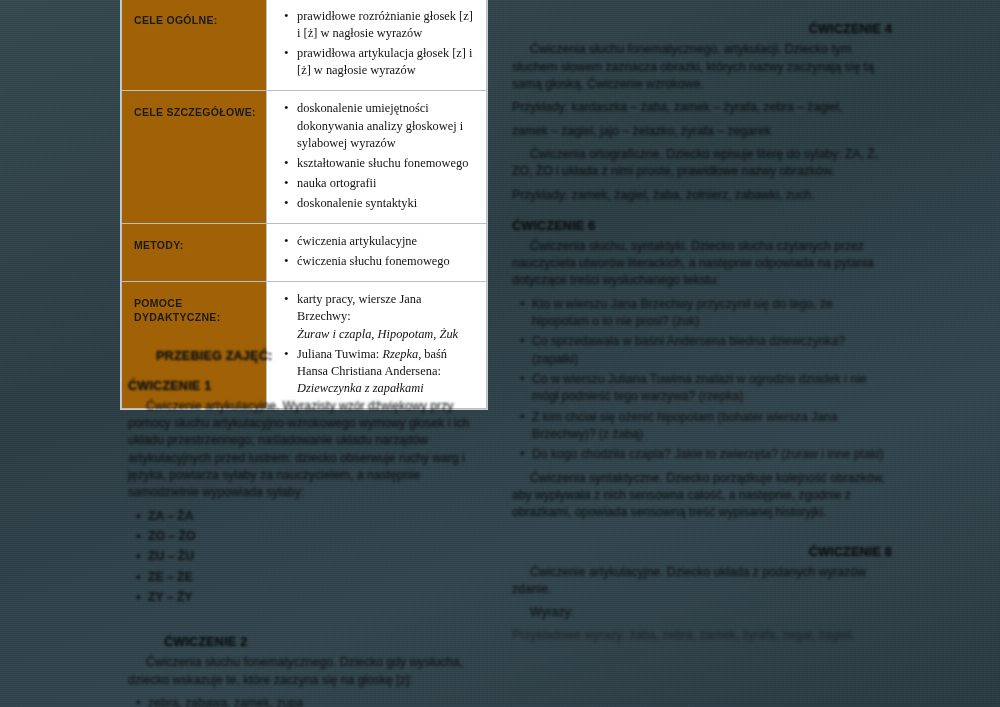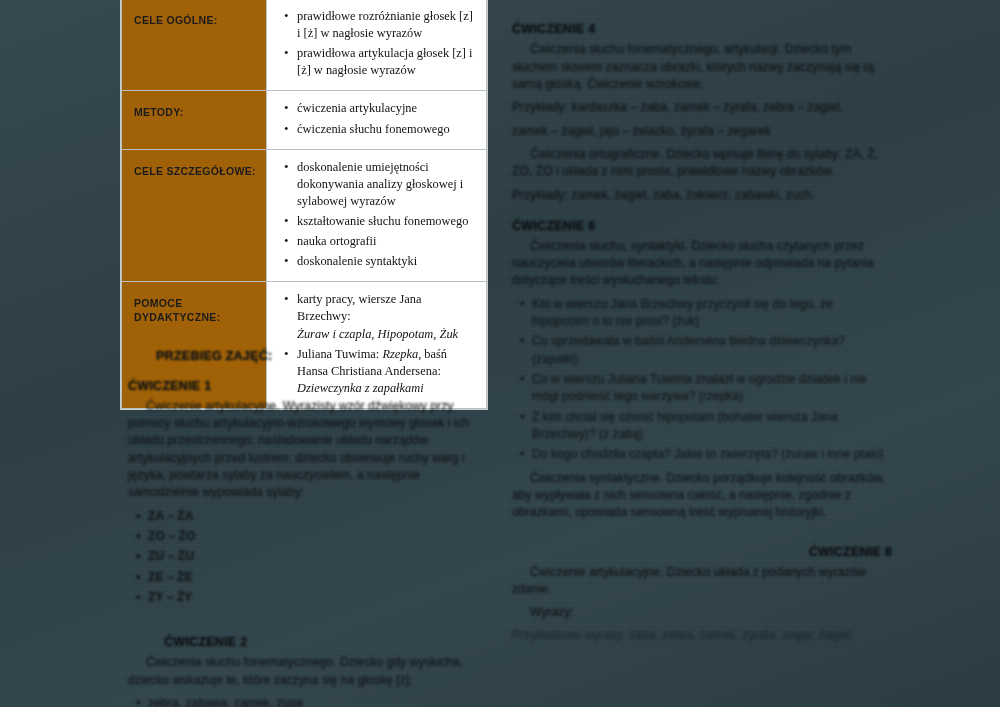--- a/index.html
+++ b/index.html
@@ -144,36 +144,36 @@
     <tr>
       <td class="cell-label">CELE OGÓLNE:</td>
       <td class="cell-body">
         <ul>
           <li>prawidłowe rozróżnianie głosek [z] i [ż] w nagłosie wyrazów</li>
           <li>prawidłowa artykulacja głosek [z] i [ż] w nagłosie wyrazów</li>
         </ul>
       </td>
     </tr>
     <tr>
-      <td class="cell-label">METODY:</td>
-      <td class="cell-body">
-        <ul>
-          <li>ćwiczenia artykulacyjne</li>
-          <li>ćwiczenia słuchu fonemowego</li>
-        </ul>
-      </td>
-    </tr>
-    <tr>
       <td class="cell-label">CELE SZCZEGÓŁOWE:</td>
       <td class="cell-body">
         <ul>
           <li>doskonalenie umiejętności dokonywania analizy głoskowej i sylabowej wyrazów</li>
           <li>kształtowanie słuchu fonemowego</li>
           <li>nauka ortografii</li>
           <li>doskonalenie syntaktyki</li>
+        </ul>
+      </td>
+    </tr>
+    <tr>
+      <td class="cell-label">METODY:</td>
+      <td class="cell-body">
+        <ul>
+          <li>ćwiczenia artykulacyjne</li>
+          <li>ćwiczenia słuchu fonemowego</li>
         </ul>
       </td>
     </tr>
     <tr>
       <td class="cell-label">POMOCE DYDAKTYCZNE:</td>
       <td class="cell-body">
         <ul>
           <li>karty pracy, wiersze Jana Brzechwy:<br><span class="it">Żuraw i czapla, Hipopotam, Żuk</span></li>
           <li>Juliana Tuwima: <span class="it">Rzepka</span>, baśń<br>Hansa Christiana Andersena:<br><span class="it">Dziewczynka z zapałkami</span></li>
         </ul>
@@ -197,21 +197,21 @@
   <p class="para">Ćwiczenia słuchu fonematycznego. Dziecko gdy wysłucha, dziecko wskazuje te, które zaczyna się na głoskę [z]:</p>
   <ul class="blist">
     <li>zebra, zabawa, zamek, zupa</li>
 
   </ul>
 </div>
 
 <div class="blur-col right">
   <p class="para faint no-ind">&nbsp;</p>
 
-  <div class="hdr" style="">ĆWICZENIE 4</div>
+  <div class="hdr" style="text-align:right;">ĆWICZENIE 4</div>
   <p class="para">Ćwiczenia słuchu fonematycznego, artykulacji. Dziecko tym słuchem słowem zaznacza obrazki, których nazwy zaczynają się tą samą głoską. Ćwiczenie wzrokowe.</p>
   <p class="para no-ind">Przykłady: kardaszka – żaba, zamek – żyrafa, zebra – żagiel,</p>
   <p class="para no-ind">zamek – żagiel, jajo – żelazko, żyrafa – zegarek</p>
 
   <p class="para">Ćwiczenia ortograficzne. Dziecko wpisuje literę do sylaby: ZA, Ż, ZO, ŻO i układa z nimi proste, prawidłowe nazwy obrazków.</p>
   <p class="para no-ind">Przykłady: zamek, żagiel, żaba, żołnierz, zabawki, zuch.</p>
 
   <div class="hdr" style="margin-top:14px;">ĆWICZENIE 6</div>
   <p class="para">Ćwiczenia słuchu, syntaktyki. Dziecko słucha czytanych przez nauczyciela utworów literackich, a następnie odpowiada na pytania dotyczące treści wysłuchanego tekstu:</p>
   <ul class="blist q">

